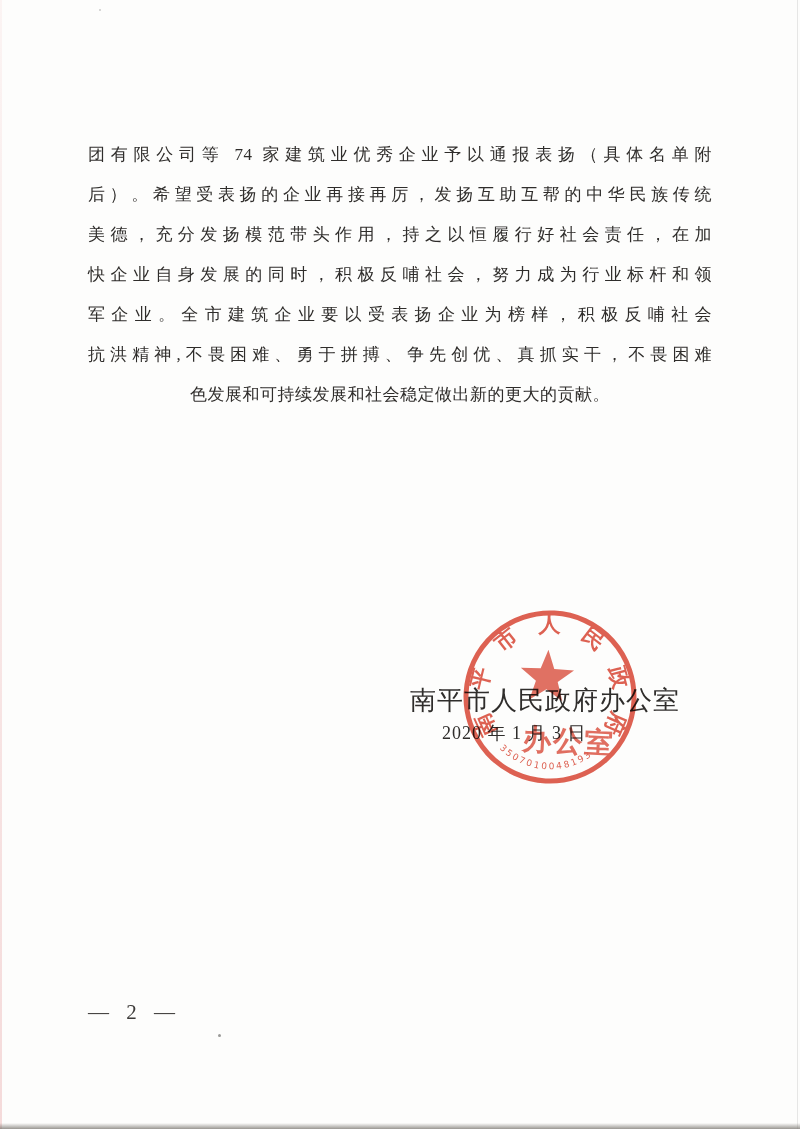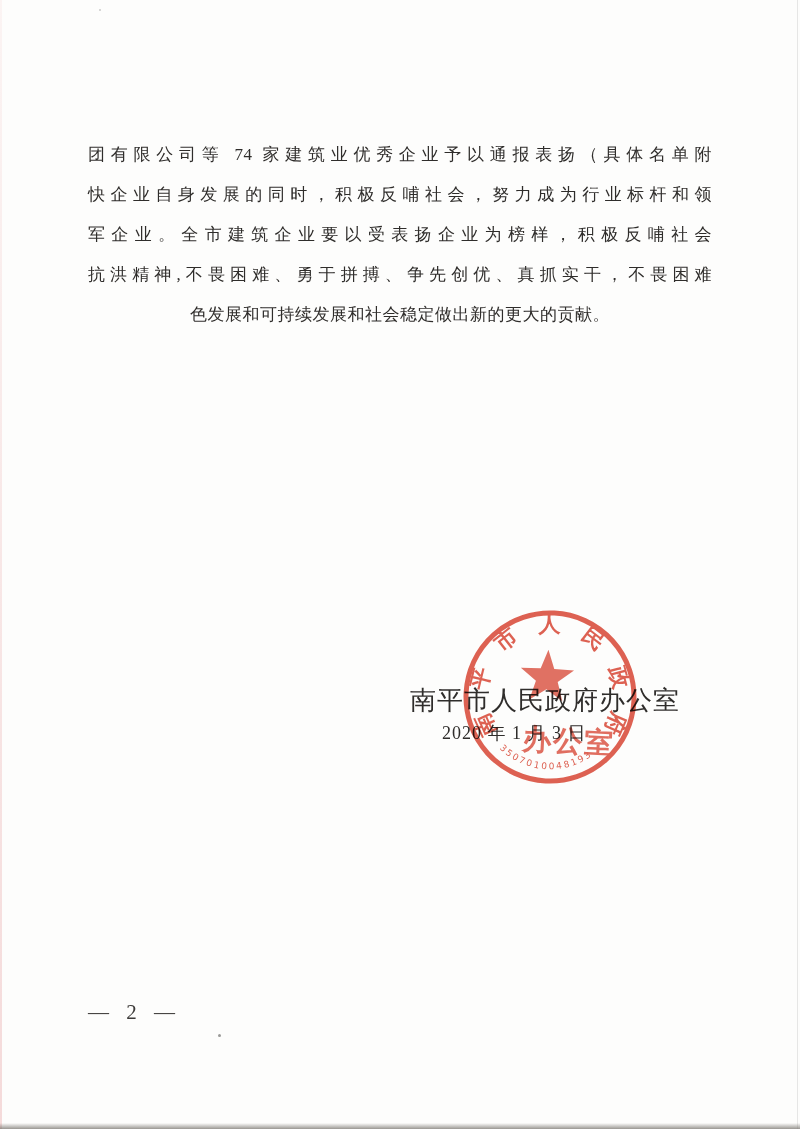--- a/index.html
+++ b/index.html
@@ -62,20 +62,22 @@
 <div class="page">
 
   <div class="left-edge"></div>
   <div class="right-edge"></div>
   <div class="bottom-edge"></div>
   <div class="speck s1"></div>
   <div class="speck s2"></div>
 
   <div class="body-text">
     <div class="line just">团有限公司等 74 家建筑业优秀企业予以通报表扬（具体名单附</div>
+    <div class="line just">后）。希望受表扬的企业再接再厉，发扬互助互帮的中华民族传统</div>
+    <div class="line just">美德，充分发扬模范带头作用，持之以恒履行好社会责任，在加</div>
     <div class="line just">快企业自身发展的同时，积极反哺社会，努力成为行业标杆和领</div>
     <div class="line just">军企业。全市建筑企业要以受表扬企业为榜样，积极反哺社会</div>
     <div class="line just">抗洪精神,不畏困难、勇于拼搏、争先创优、真抓实干，不畏困难</div>
     <div class="line short">色发展和可持续发展和社会稳定做出新的更大的贡献。</div>
   </div>
 
 
   <div class="signature">南平市人民政府办公室</div>
   <div class="doc-date">2020 年 1 月 3 日</div>
 

